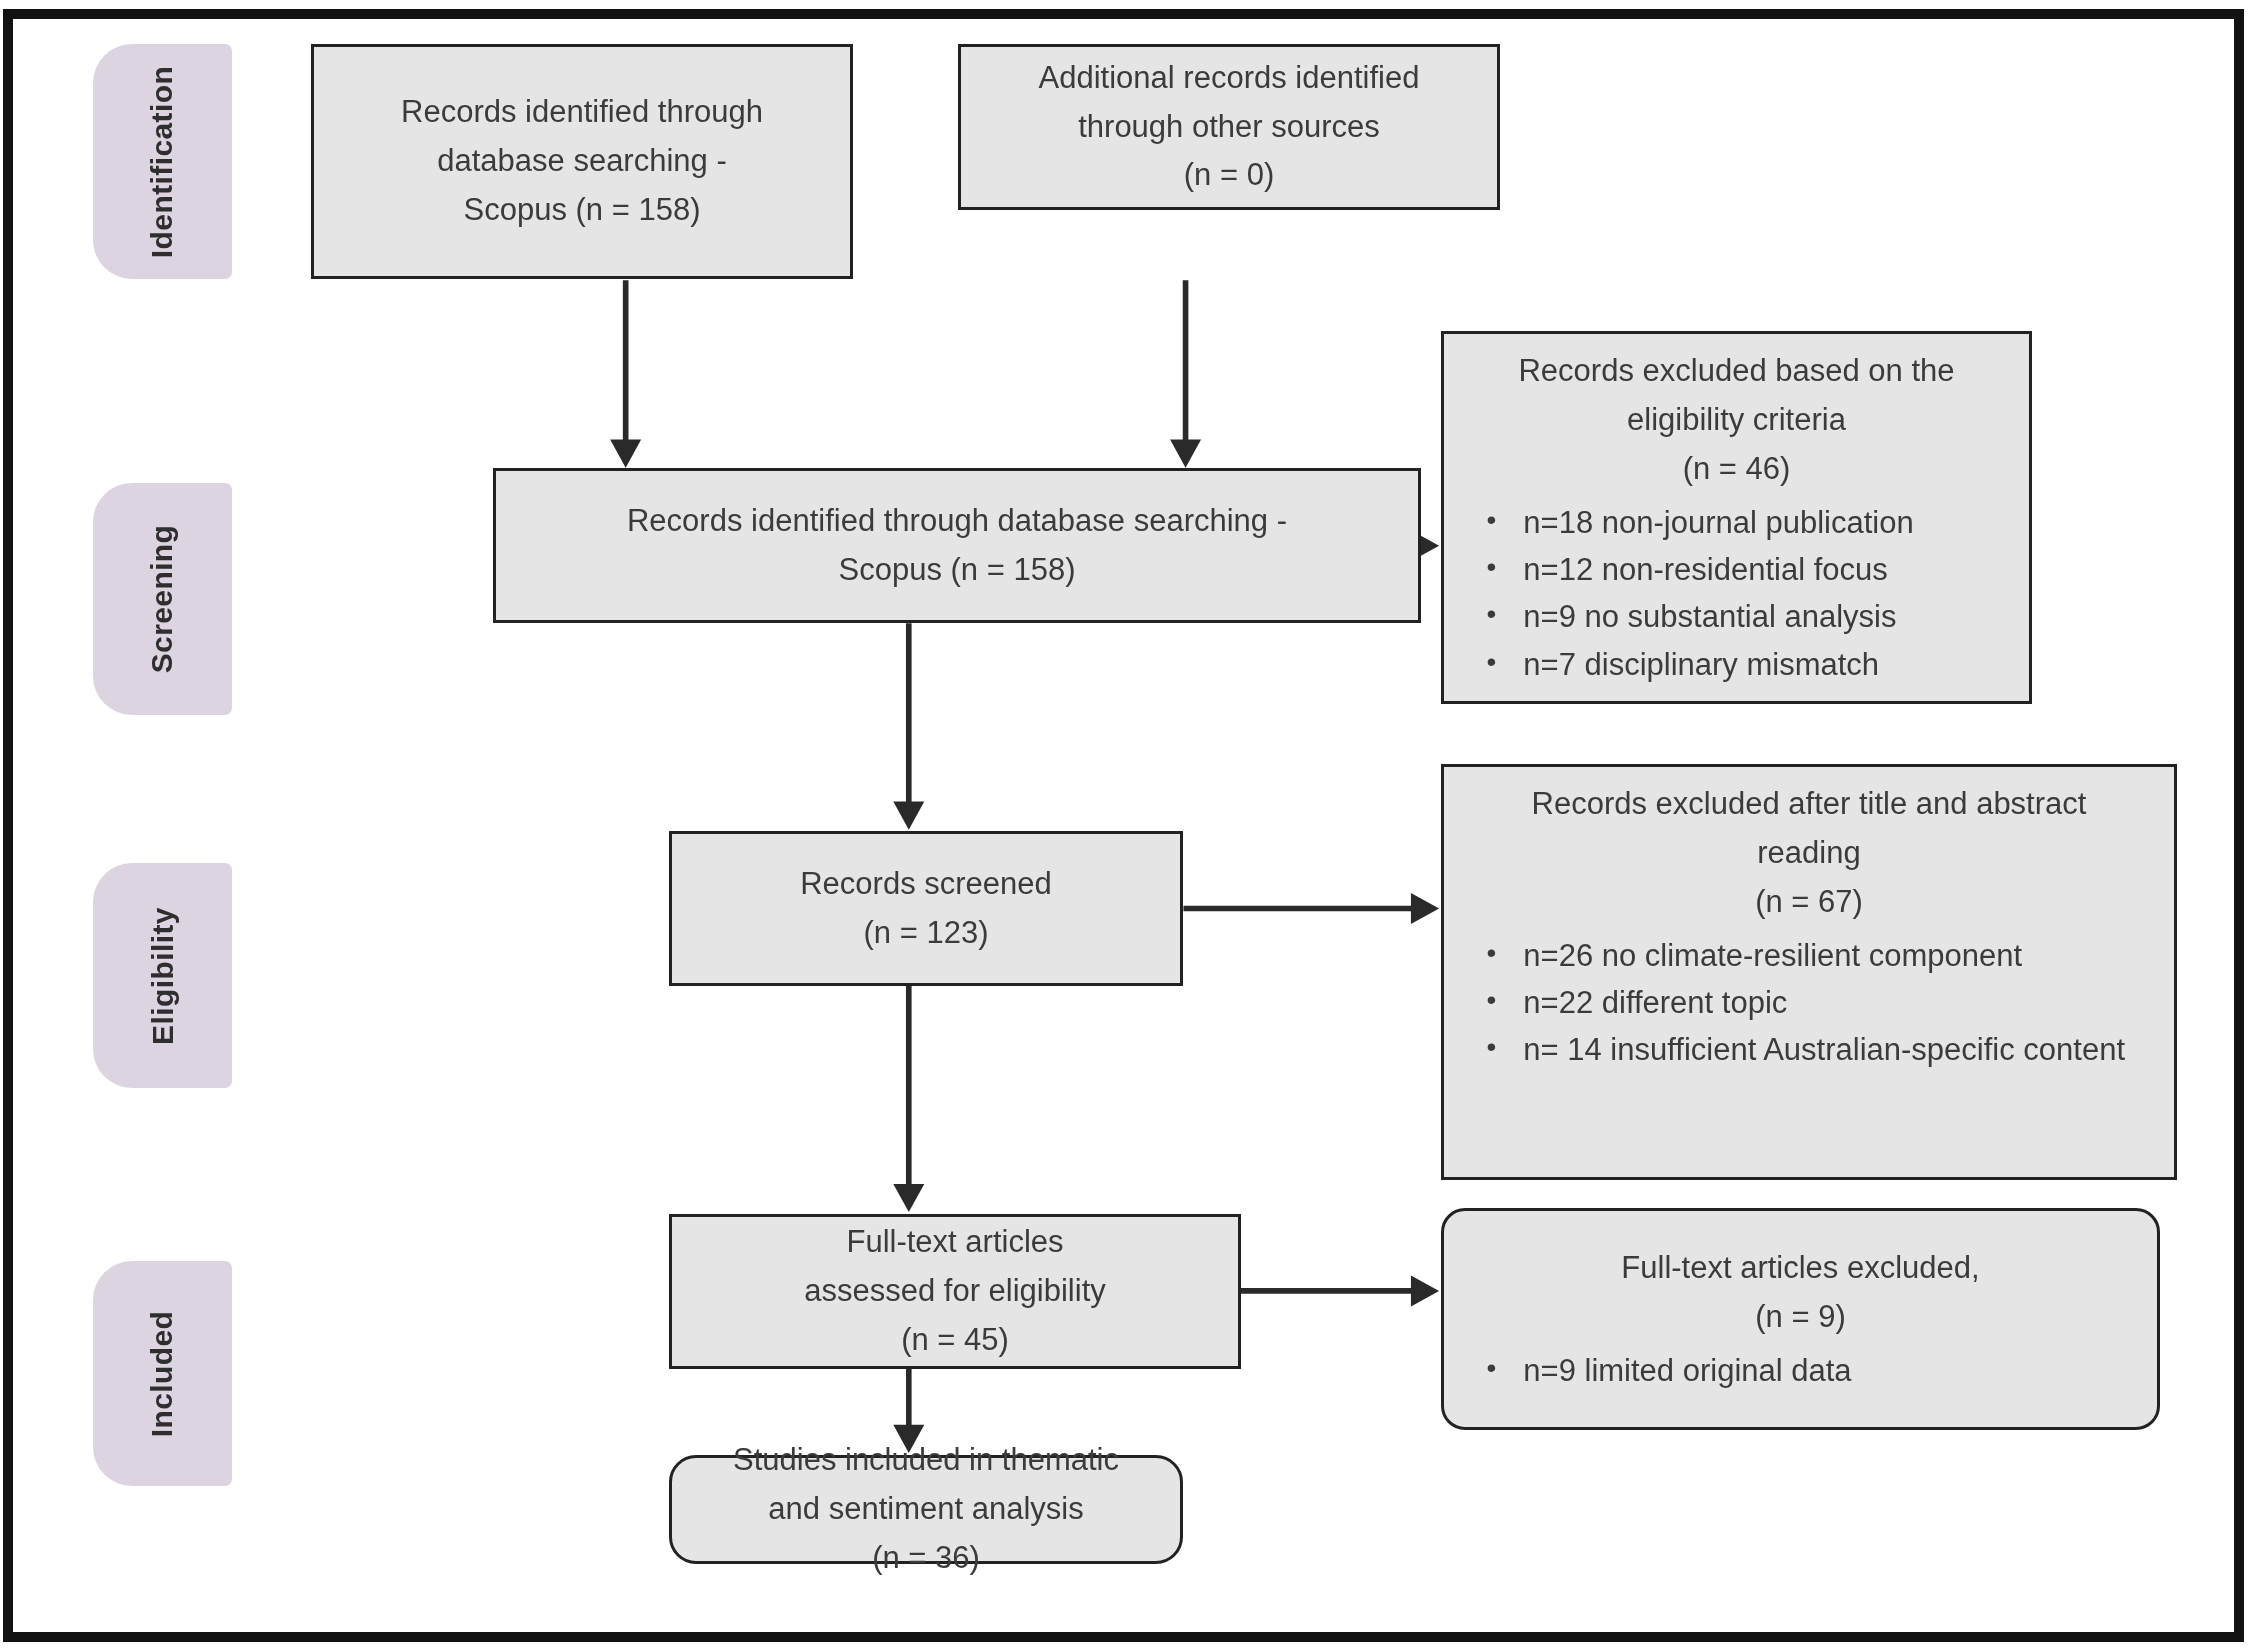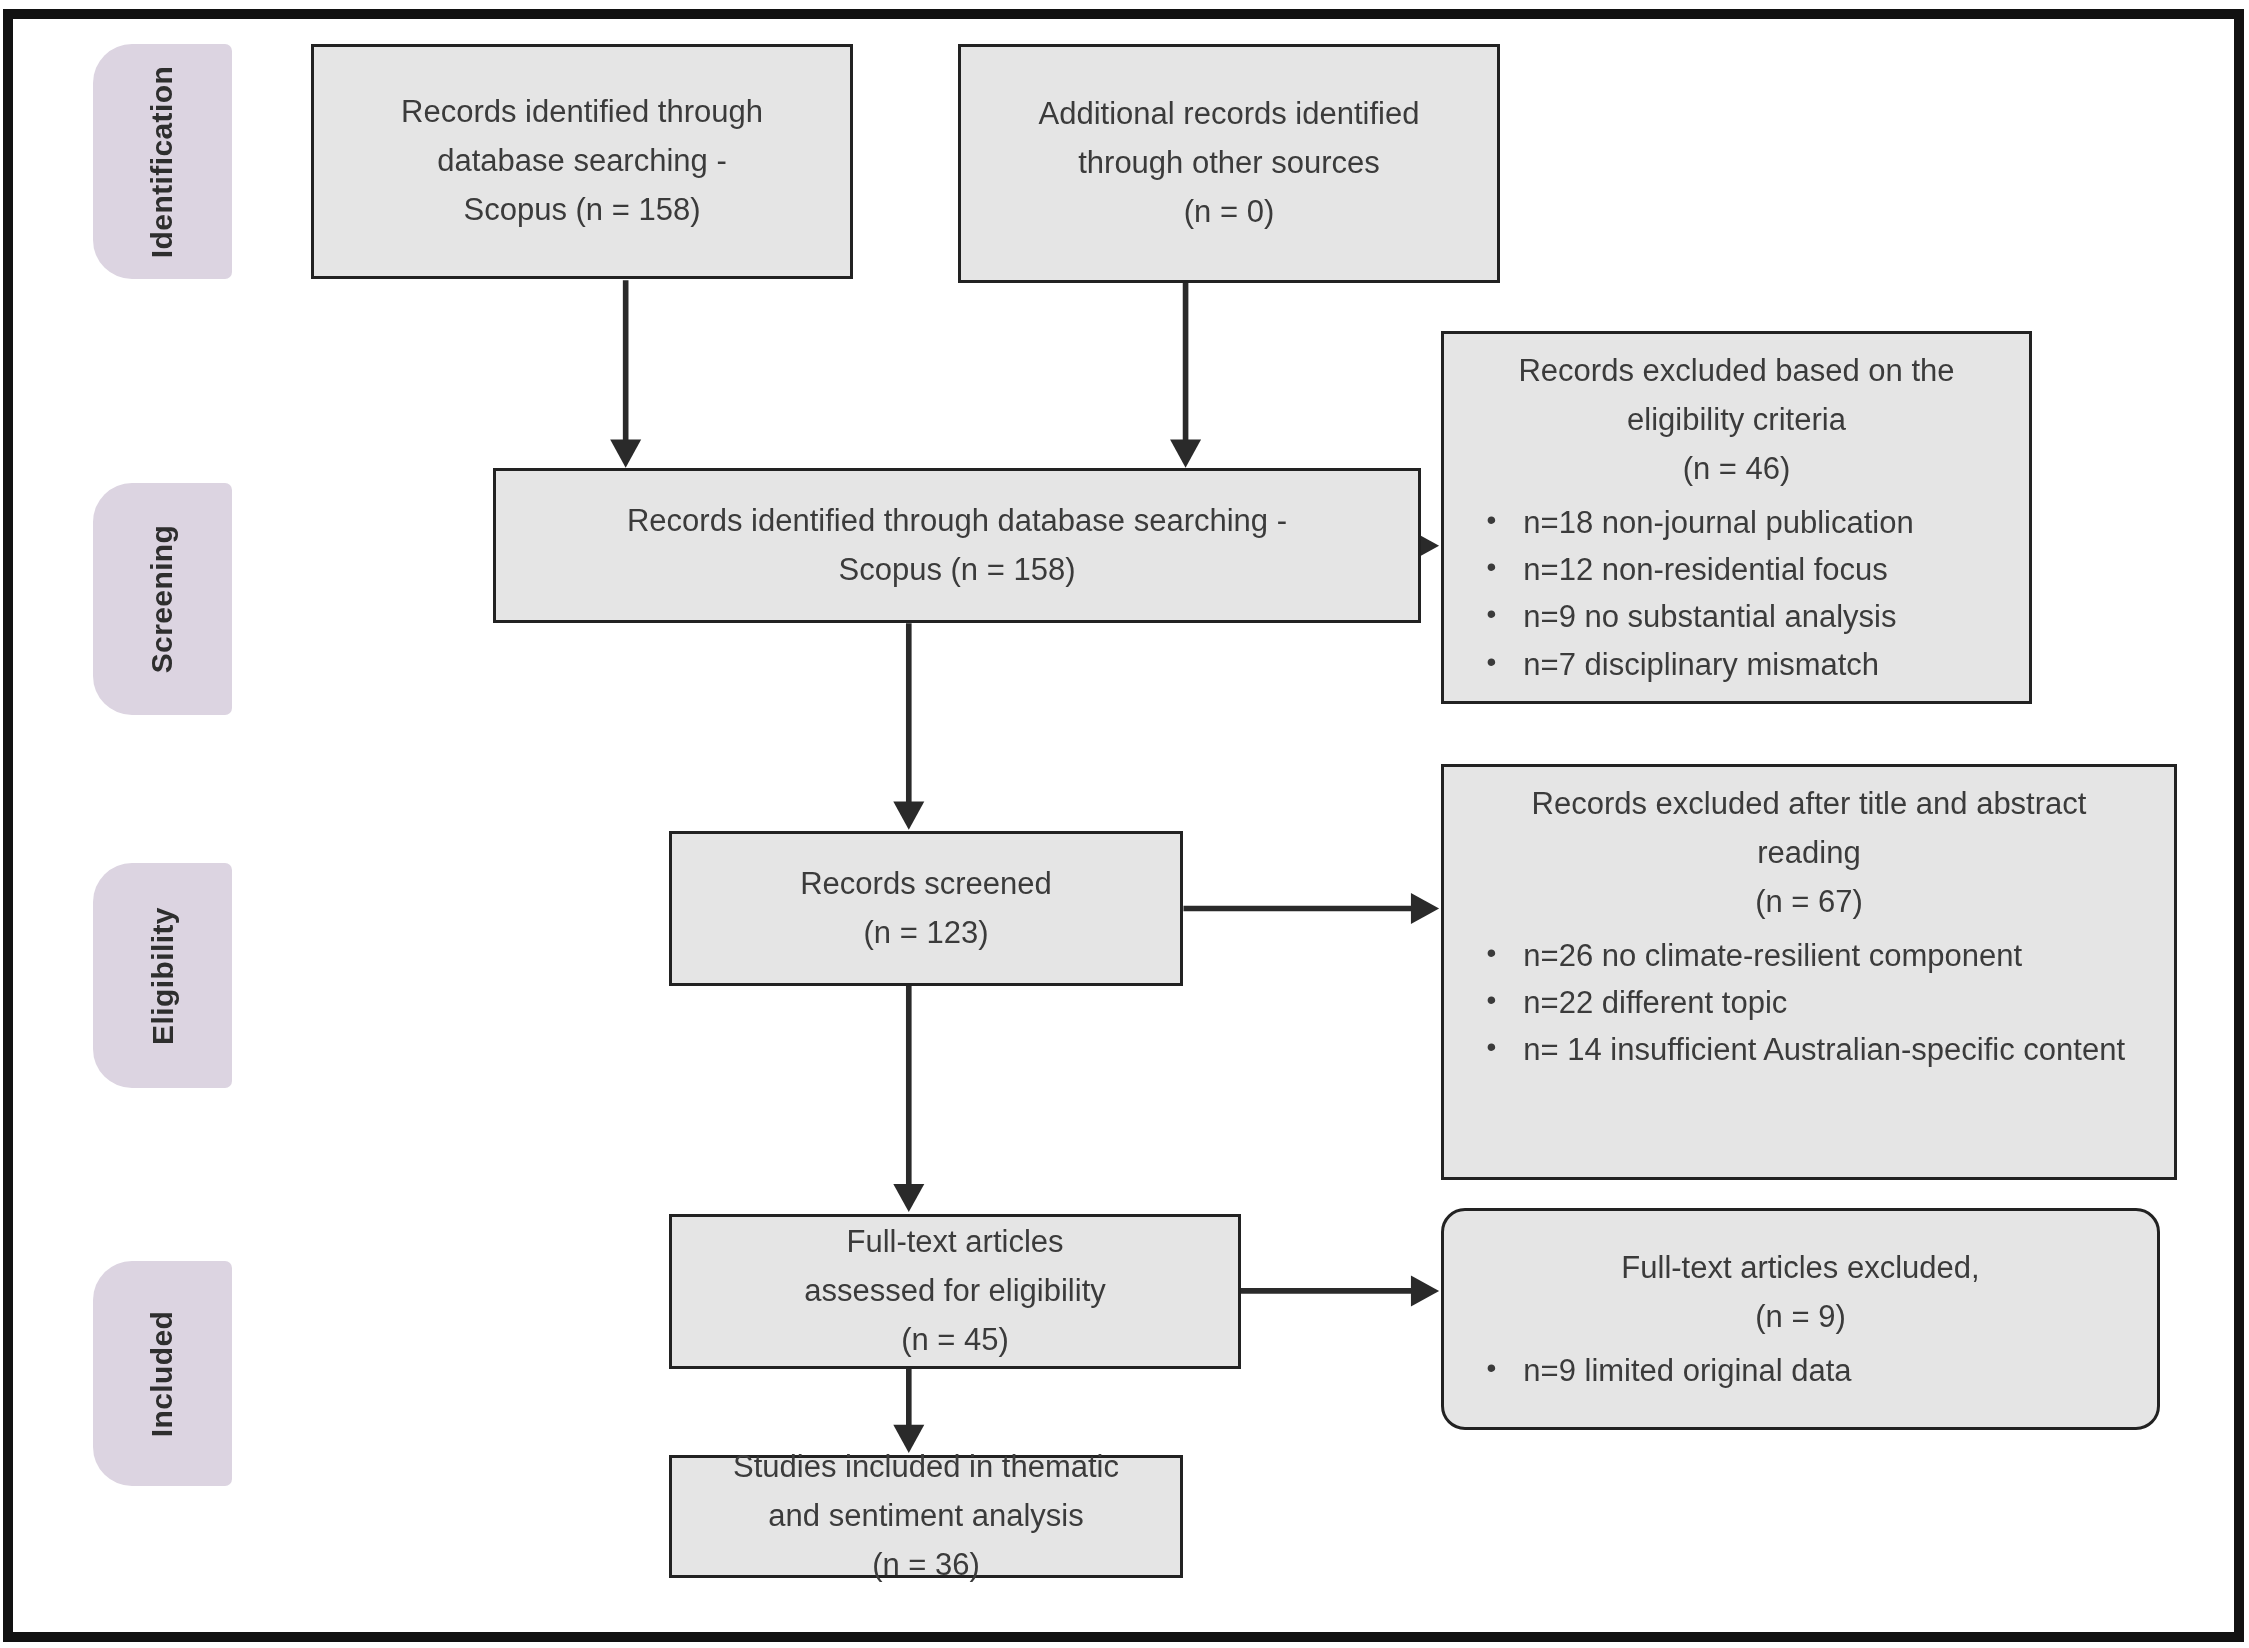--- a/index.html
+++ b/index.html
@@ -76,25 +76,25 @@
     display: flex;
     gap: 27px;
     line-height: 1.52;
   }
   ul.bullet-list li::before {
     content: "\2022";
     flex: 0 0 auto;
     font-size: 28px;
   }
   #box-identified-db   { left: 311px;  top: 44px;   width: 542px;  height: 235px; }
-  #box-additional      { left: 958px; top: 44px;   width: 542px;  height: 239px; text-align: center; }
+  #box-additional      { left: 958px; top: 44px;   width: 542px;  height: 166px; text-align: center; }
   #box-combined        { left: 493px;  top: 468px;  width: 928px; height: 155px; }
   #box-screened        { left: 669px;  top: 831px; width: 514px;  height: 155px; }
   #box-fulltext        { left: 669px;  top: 1214px; width: 572px;  height: 155px; }
-  #box-included-final  { left: 669px;  top: 1455px; width: 514px;  height: 123px; }
+  #box-included-final  { left: 669px;  top: 1455px; width: 514px;  height: 109px; border-radius: 27px; }
   #box-excl-eligibility   { left: 1441px; top: 331px;  width: 591px; height: 373px; }
   #box-excl-titleabstract { left: 1441px; top: 764px; width: 736px; height: 416px; }
   #box-excl-fulltext      { left: 1441px; top: 1208px; width: 719px; height: 222px; border-radius: 24px; }
   #stage-identification { top: 44px;   height: 235px; }
   #stage-screening      { top: 483px;  height: 232px; }
   #stage-eligibility    { top: 863px; height: 225px; }
   #stage-included       { top: 1261px; height: 225px; }
   .arrow-line { stroke: #2a2a2a; stroke-width: 8; }
   .arrow-head { fill: #2a2a2a; stroke: none; }
 </style>

